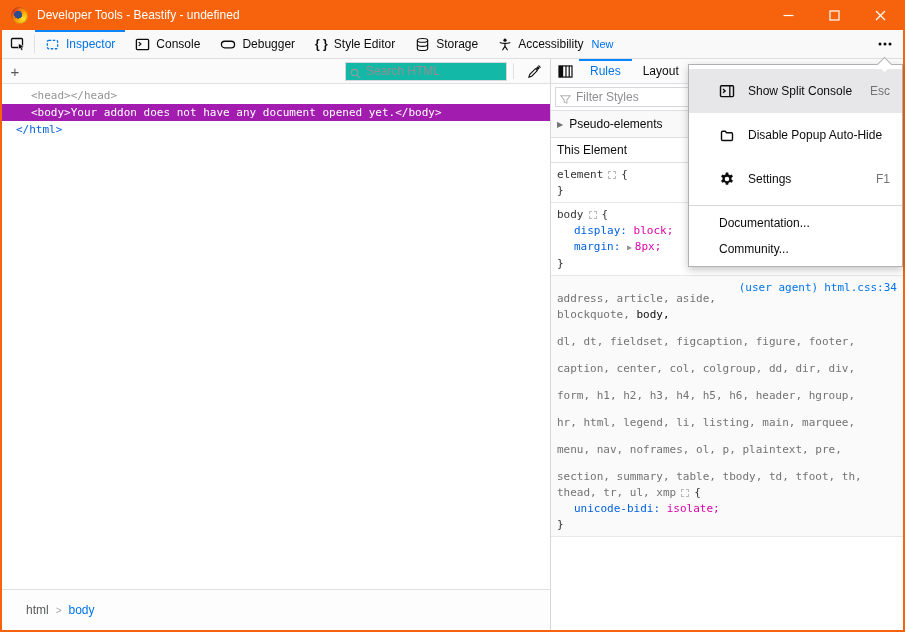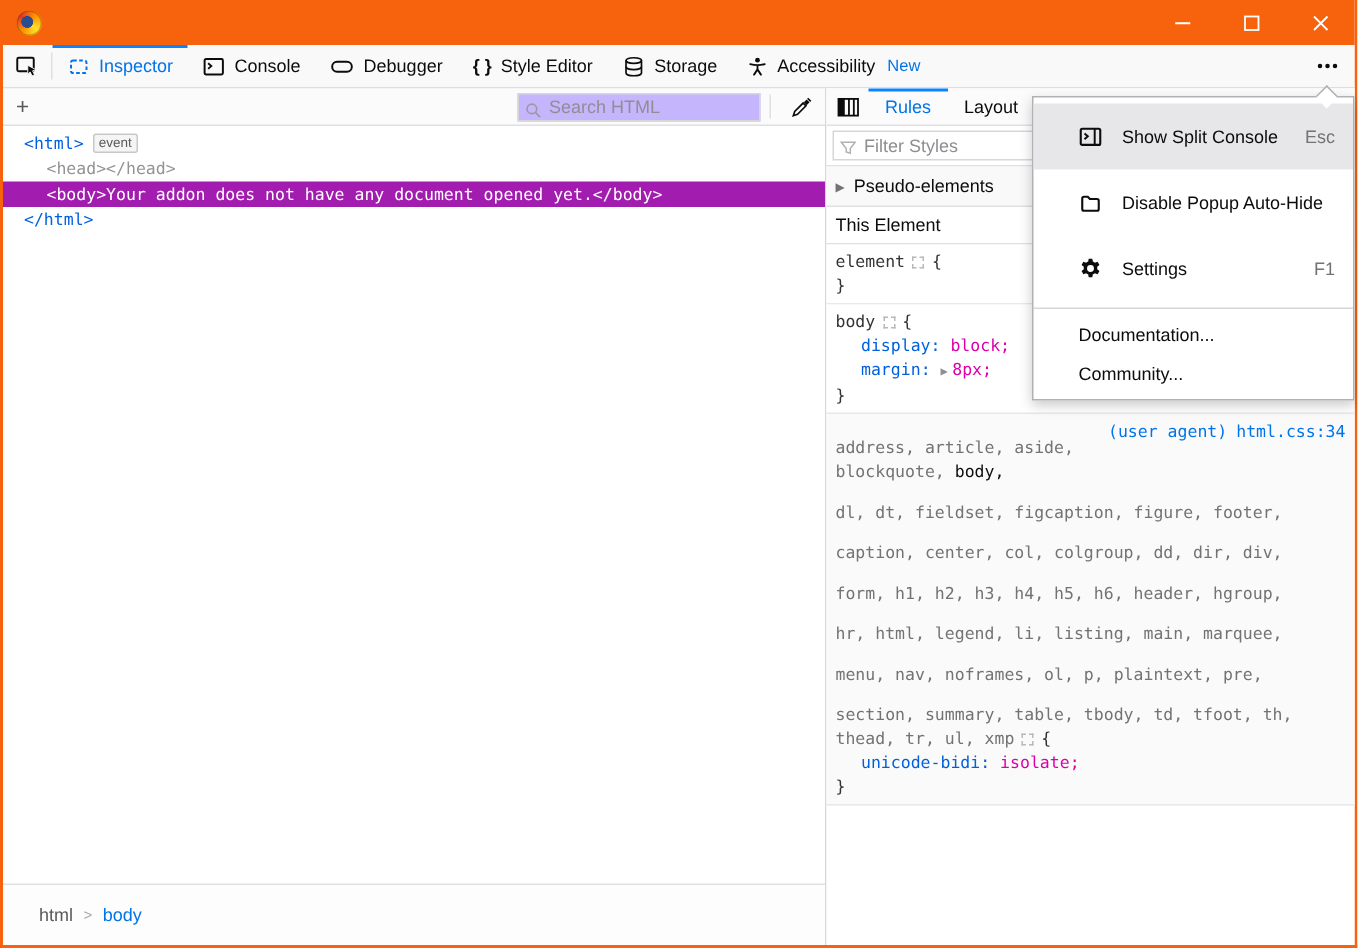--- a/index.html
+++ b/index.html
@@ -37,21 +37,21 @@
   
   .content { flex:1; display:flex; min-height:0; }
   .left-panel { width:549px; border-right:1px solid #d7d7db; display:flex; flex-direction:column; min-height:0; }
   .right-panel { flex:1; display:flex; flex-direction:column; min-height:0; background:#fff; }
 
   
   .markup-toolbar { height:25px; flex:0 0 auto; background:#fbfbfc; border-bottom:1px solid #e0e0e2;
     display:flex; align-items:center; }
   .add-node { width:26px; text-align:center; font-size:15px; color:#585959; }
   .search-wrap { margin-left:auto; position:relative; }
-  .search-wrap input { width:162px; height:19px; border:1px solid #d7d7db; background:#c4b5fd;
+  .search-wrap input { width:162px; height:19px; border:1px solid #d7d7db; background:#14b8a6;
     font-size:12px; color:#0c0c0d; padding:0 4px 0 20px; outline:none; font-family:"Liberation Sans",sans-serif; }
   .search-wrap input::placeholder { color:#8f8f93; }
   .search-glyph { position:absolute; left:5px; top:4px; color:#9a9a9e; }
   .mt-sep { width:1px; height:16px; background:#e0e0e2; margin:0 6px; }
   .eyedropper { width:28px; display:flex; justify-content:center; color:#0c0c0d; margin-right:2px; }
 
   
   .markup-view { flex:1; background:#fff; font-family:"DejaVu Sans Mono", monospace;
     font-size:11px; line-height:17px; padding-top:3px; color:#0c0c0d; overflow:hidden; }
   .m-row { white-space:pre; }
@@ -119,20 +119,21 @@
   .menu-sep { height:1px; background:#d7d7db; margin:4px 0; }
   .menu-item.plain { height:26px; }
 </style>
 </head>
 <body>
 
 <div class="window">
 
   <div class="titlebar">
     <div class="fx-logo"></div>
+    <div class="title-text">Developer Tools - Beastify - undefined</div>
     <div class="win-controls">
       <div class="win-btn">
         <svg width="11" height="11" viewBox="0 0 11 11">
             <line x1="0.5" y1="5.5" x2="10.5" y2="5.5" stroke="#fff" stroke-width="1.2"></line>
           </svg>
       </div>
       <div class="win-btn">
         <svg width="11" height="11" viewBox="0 0 11 11">
             <rect x="1" y="1" width="9" height="9" fill="none" stroke="#fff" stroke-width="1.2"></rect>
           </svg>
@@ -238,21 +239,20 @@
         <div class="eyedropper">
           <svg width="15" height="15" viewBox="0 0 16 16">
               <path d="M2 14l1-3 6-6 2 2-6 6-3 1z" fill="none" stroke="currentColor" stroke-width="1.2"></path>
               <path d="M9.5 4.5l2-2 2 2-2 2z" fill="currentColor"></path>
               <line x1="12.2" y1="1.6" x2="14.4" y2="3.8" stroke="currentColor" stroke-width="1.2"></line>
             </svg>
         </div>
       </div>
 
       <div class="markup-view">
-        <div class="m-row ind1"><span class="tag">&lt;html&gt;</span><span class="event-badge">event</span></div>
         <div class="m-row ind2"><span class="dim">&lt;head&gt;&lt;/head&gt;</span></div>
         <div class="m-row ind2 selected"><span>&lt;body&gt;Your addon does not have any document opened yet.&lt;/body&gt;</span></div>
         <div class="m-row ind1"><span class="tag">&lt;/html&gt;</span></div>
       </div>
 
       <div class="breadcrumbs">
         <span class="crumb">html</span>
         <span class="crumb-sep">&gt;</span>
         <span class="crumb selected-crumb">body</span>
       </div>

